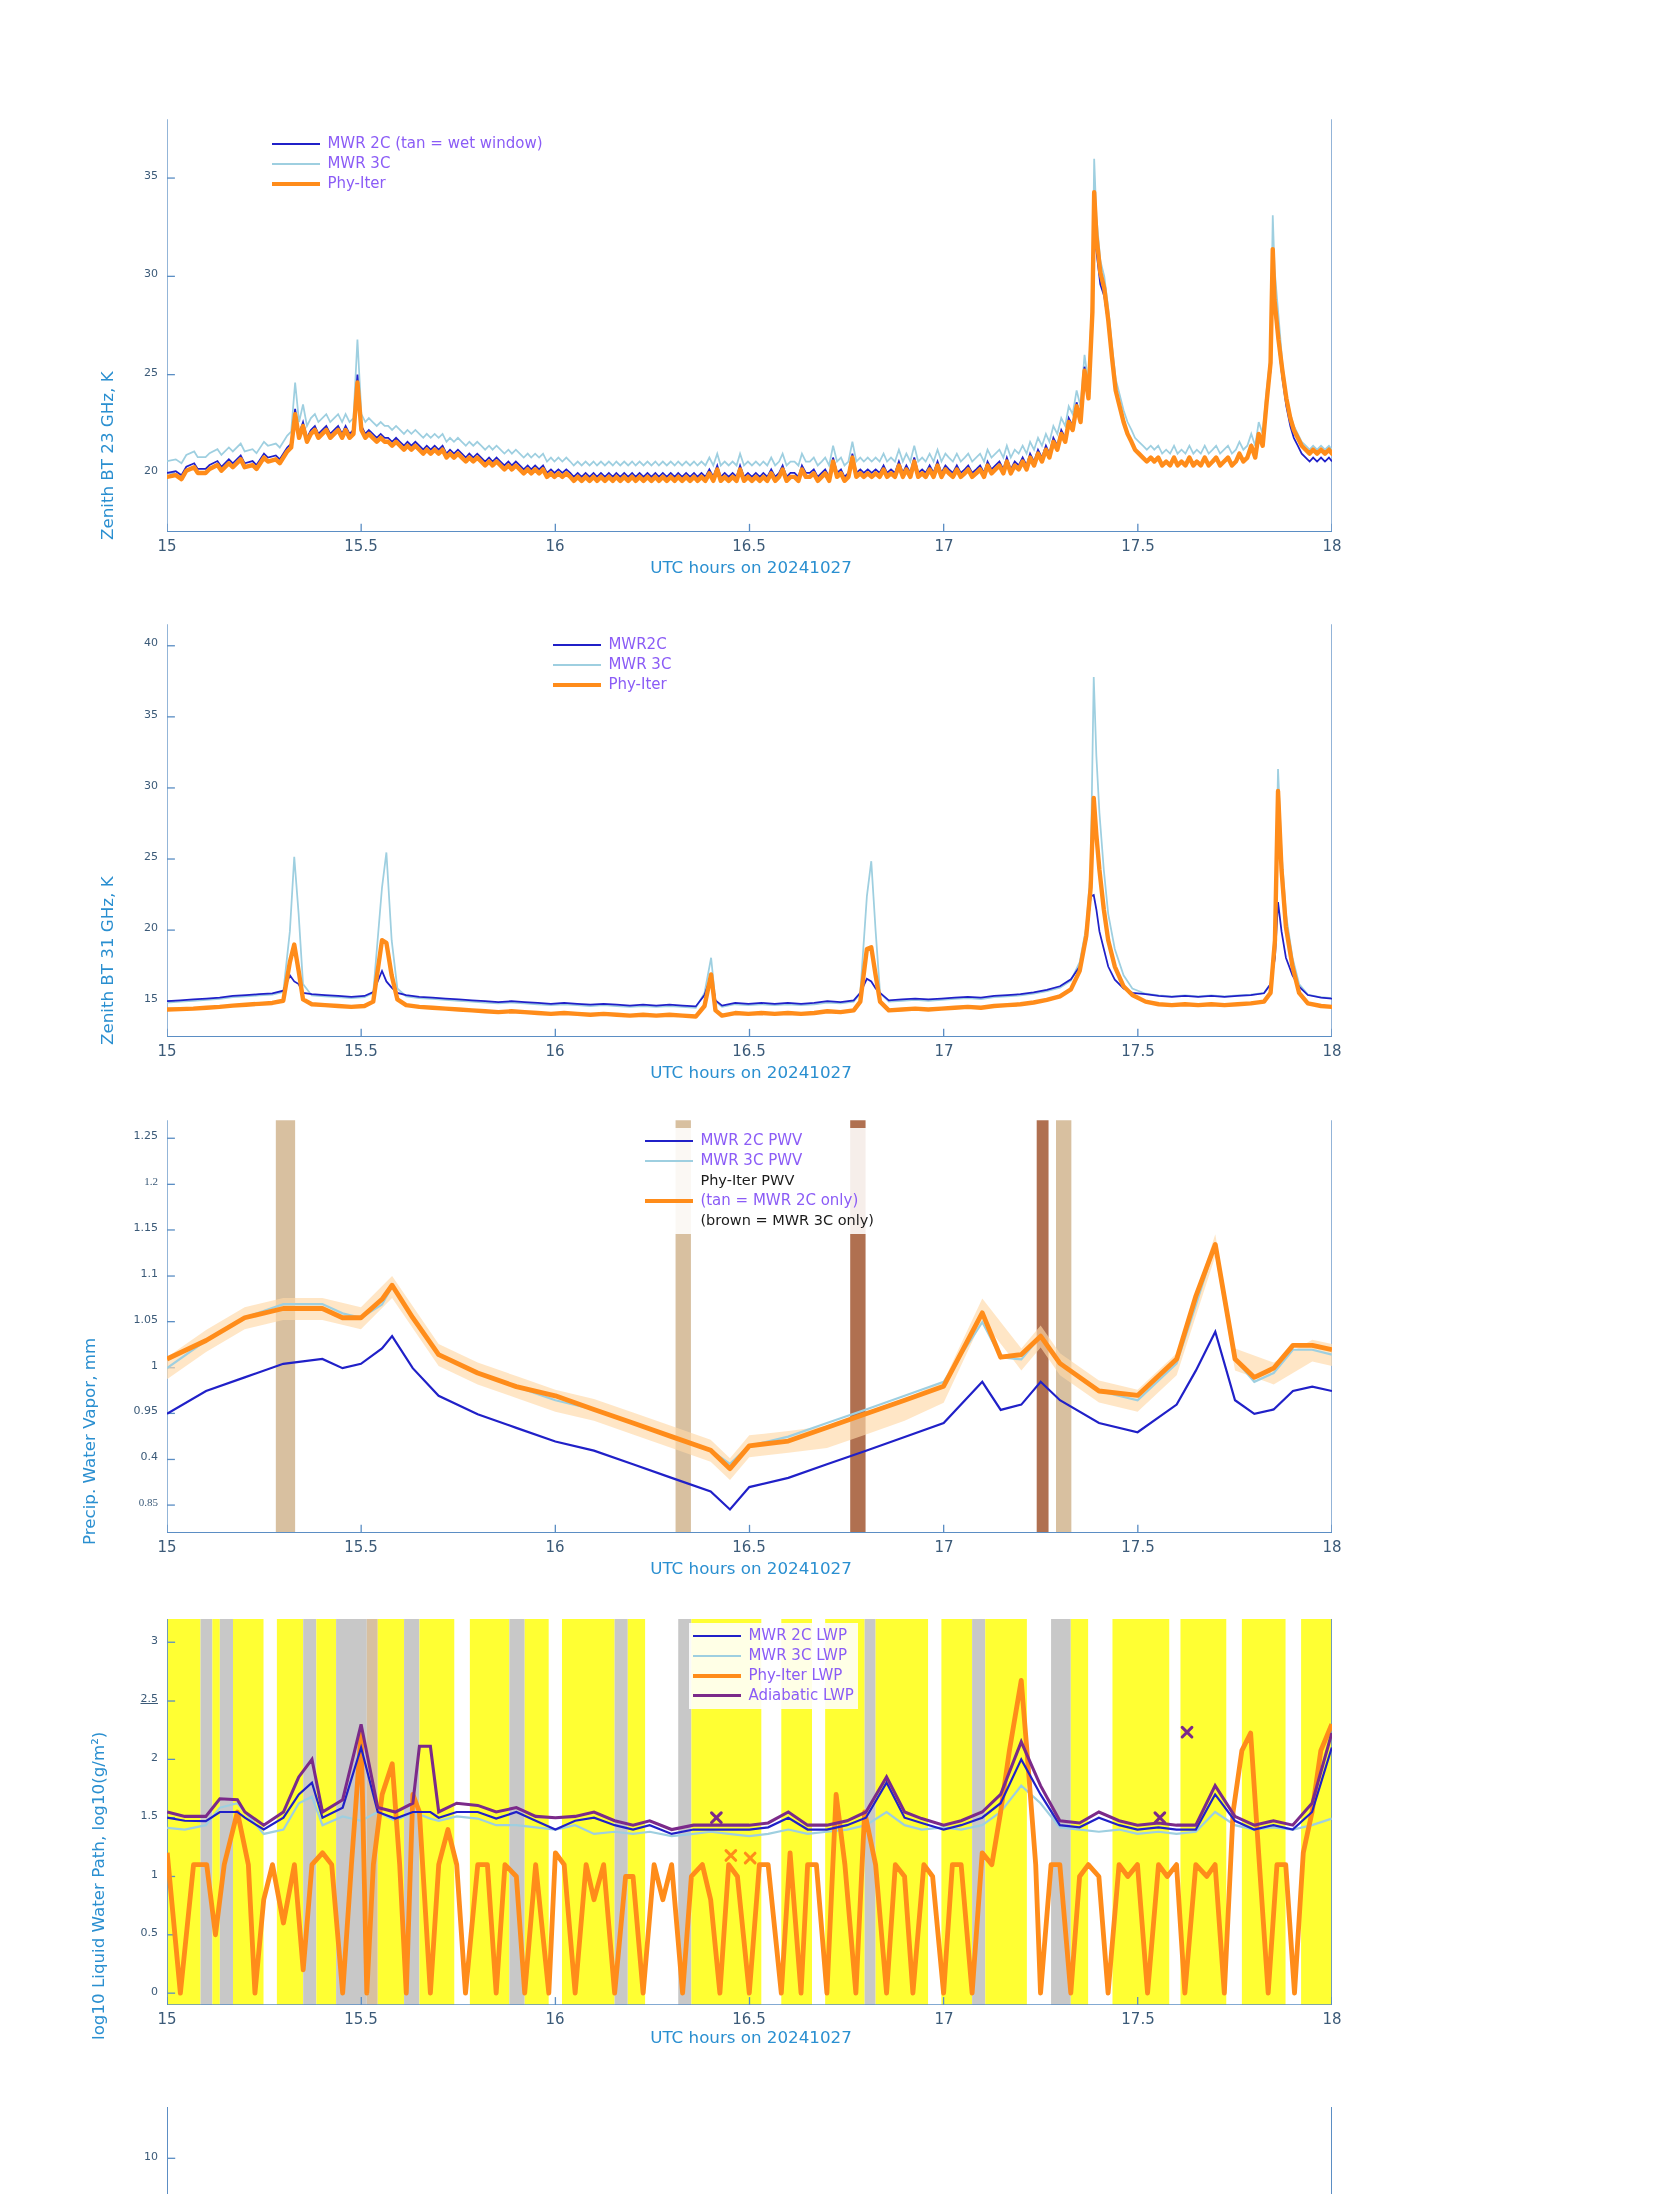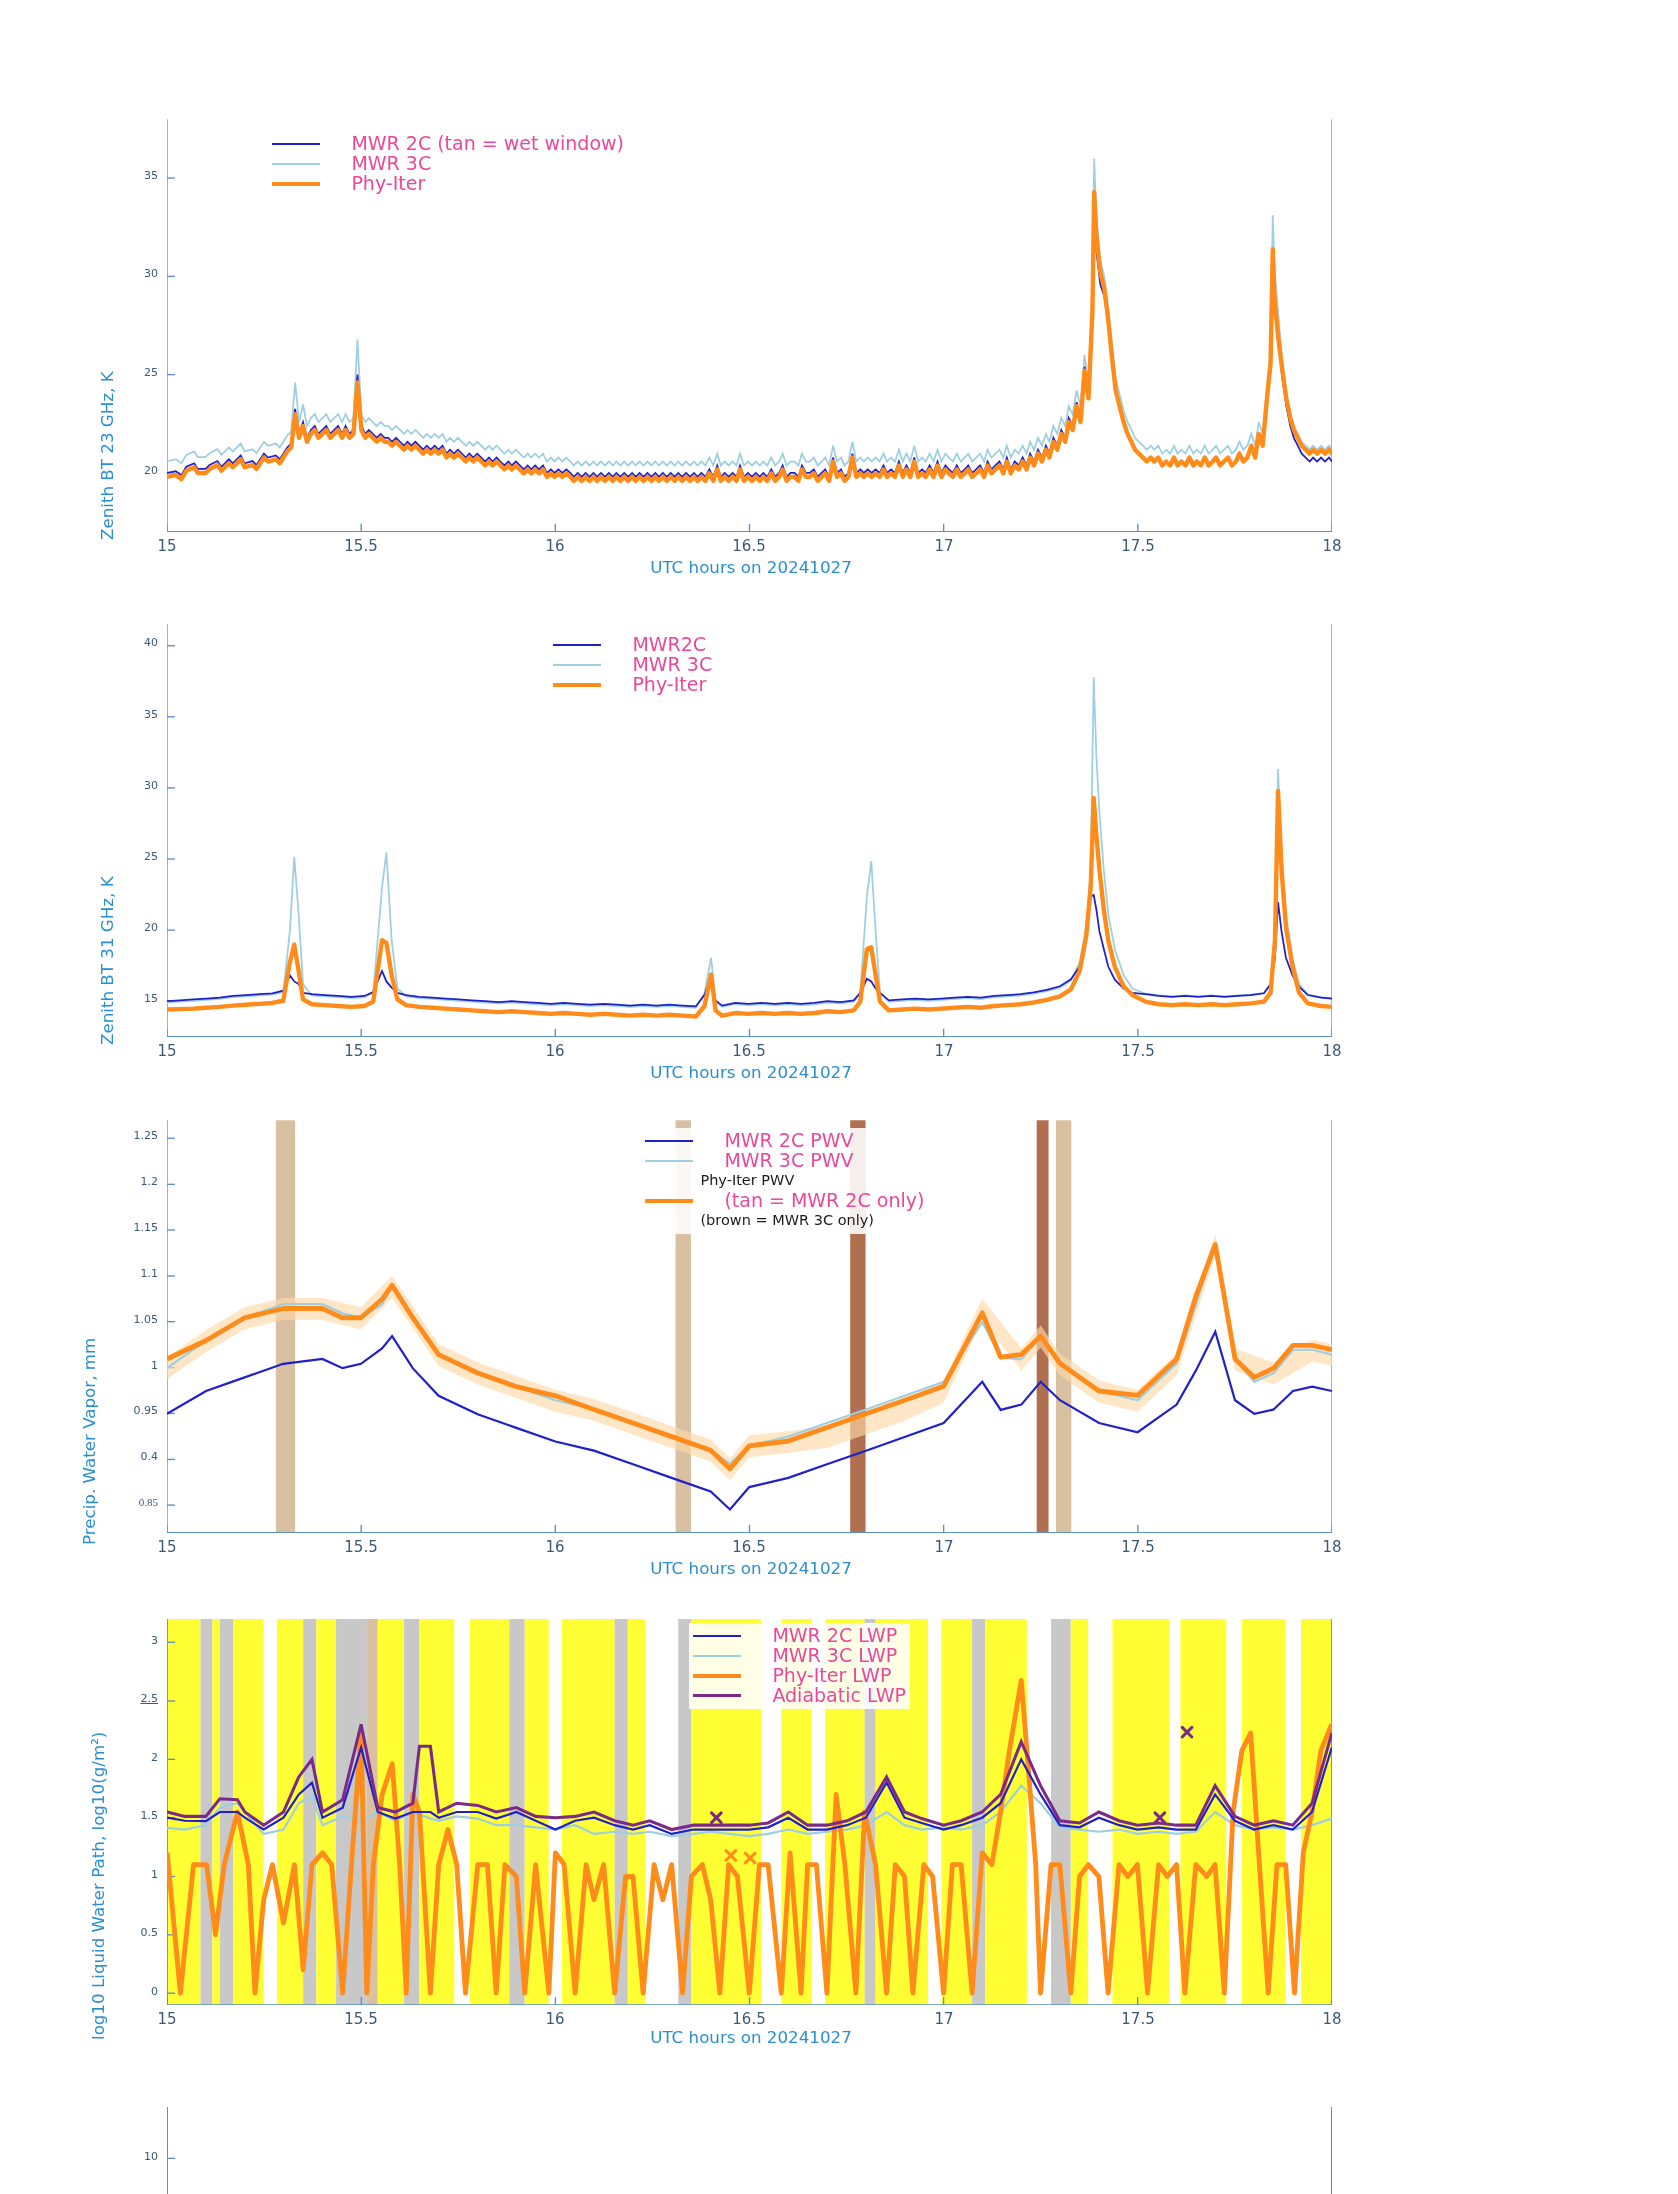--- a/index.html
+++ b/index.html
@@ -73,25 +73,24 @@
     height: 20px;
   }
   .legend-swatch {
     width: 48px;
     height: 0;
     border-top-style: solid;
     margin-right: 7px;
     flex: 0 0 48px;
   }
   .legend-text {
-    font-size: 19px;
-    color: #ec4899;
+    font-size: 15px;
+    color: #8b5cf6;
     white-space: nowrap;
     line-height: 17.6px;
-    margin-left: 24px;
   }
   .legend-textonly {
     font-size: 14.5px;
     color: #1b1b1b;
     white-space: nowrap;
     line-height: 17.6px;
     margin-left: 55px;
   }
   svg { display: block; }
 </style>
@@ -280,21 +279,21 @@
         <polyline fill="none" stroke="#ff8c1a" stroke-width="11" stroke-linejoin="round" points="0,544 89,502 177,450 265,429 354,429 400,450 442,450 490,408 513,376 560,450 619,534 708,576 796,607 885,628 973,659 1062,690 1150,721 1239,752 1283,794 1327,742 1416,731 1504,700 1593,669 1681,638 1770,606 1858,439 1900,540 1947,534 1991,492 2035,554 2124,617 2212,627 2301,544 2345,400 2389,283 2434,544 2478,586 2522,565 2566,513 2610,513 2655,523"></polyline>
       </svg>
 
       <div class="ticklabel-y" style="left:-75px;top:376px;width:66px;font-family:Liberation Serif, serif;">0.85</div>
       <div class="ticklabel-y" style="left:-75px;top:330px;width:66px;">0.4</div>
       <div class="ticklabel-y" style="left:-75px;top:284px;width:66px;">0.95</div>
       <div class="ticklabel-y" style="left:-75px;top:239px;width:66px;">1</div>
       <div class="ticklabel-y" style="left:-75px;top:193px;width:66px;">1.05</div>
       <div class="ticklabel-y" style="left:-75px;top:147px;width:66px;">1.1</div>
       <div class="ticklabel-y" style="left:-75px;top:101px;width:66px;">1.15</div>
-      <div class="ticklabel-y" style="left:-75px;top:55px;width:66px;">1.2</div>
+      <div class="ticklabel-y" style="left:-75px;top:55px;width:66px;font-family:Liberation Serif, serif;">1.2</div>
       <div class="ticklabel-y" style="left:-75px;top:9.2px;width:66px;">1.25</div>
 
       <div class="ticklabel" style="left:-35px;top:418px;width:70px;">15</div>
       <div class="ticklabel" style="left:159px;top:418px;width:70px;">15.5</div>
       <div class="ticklabel" style="left:353px;top:418px;width:70px;">16</div>
       <div class="ticklabel" style="left:547px;top:418px;width:70px;">16.5</div>
       <div class="ticklabel" style="left:742px;top:418px;width:70px;">17</div>
       <div class="ticklabel" style="left:936px;top:418px;width:70px;">17.5</div>
       <div class="ticklabel" style="left:1130px;top:418px;width:70px;">18</div>
 

